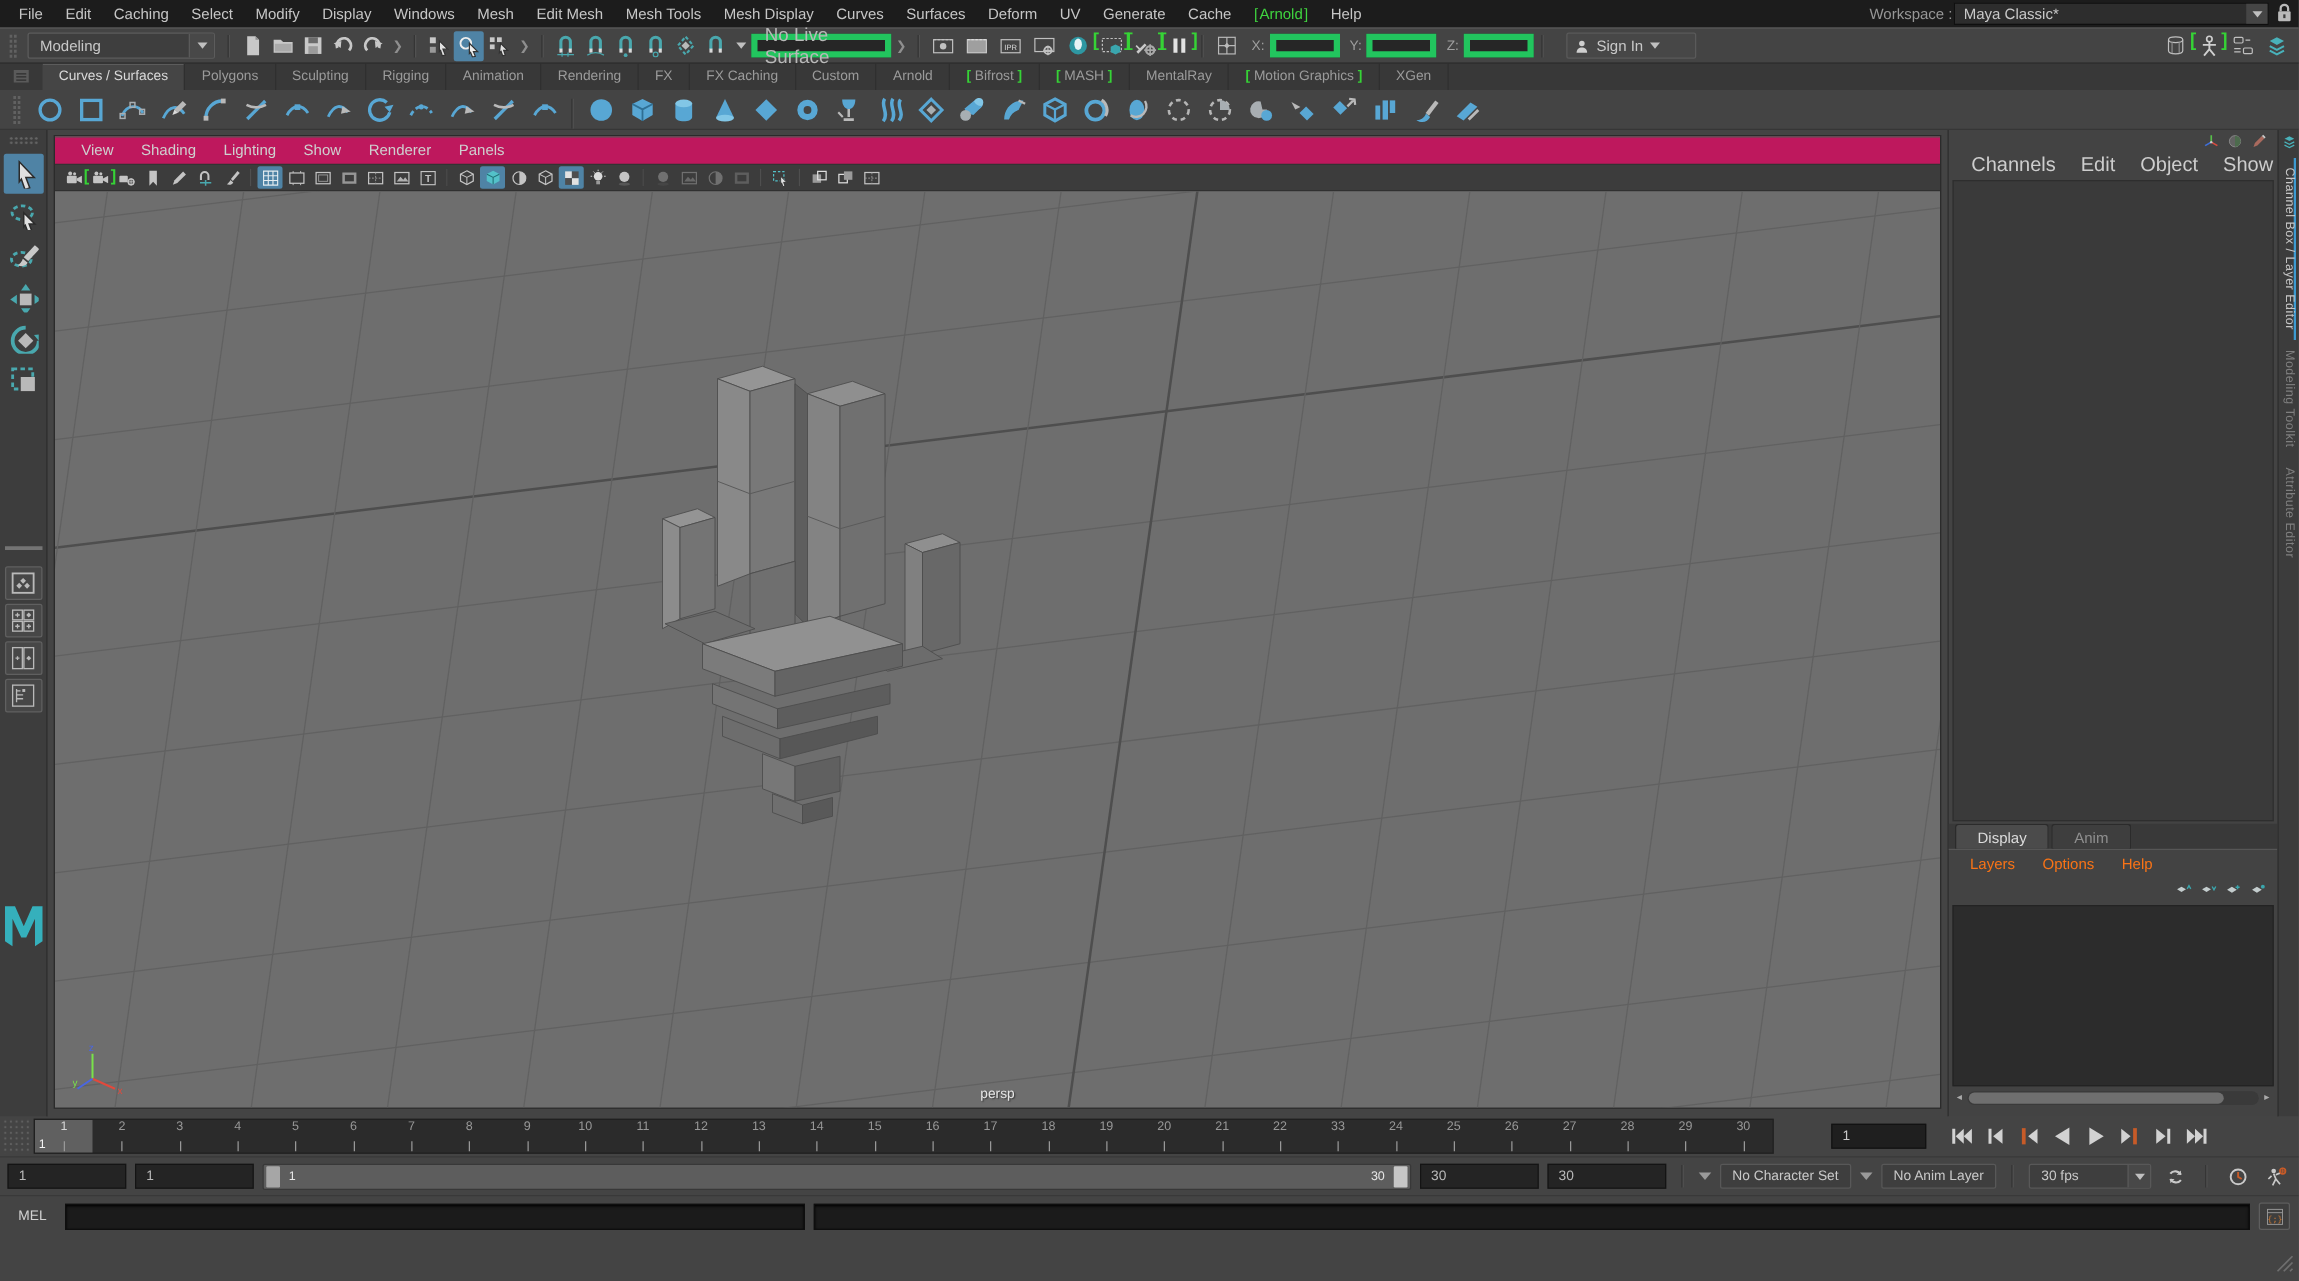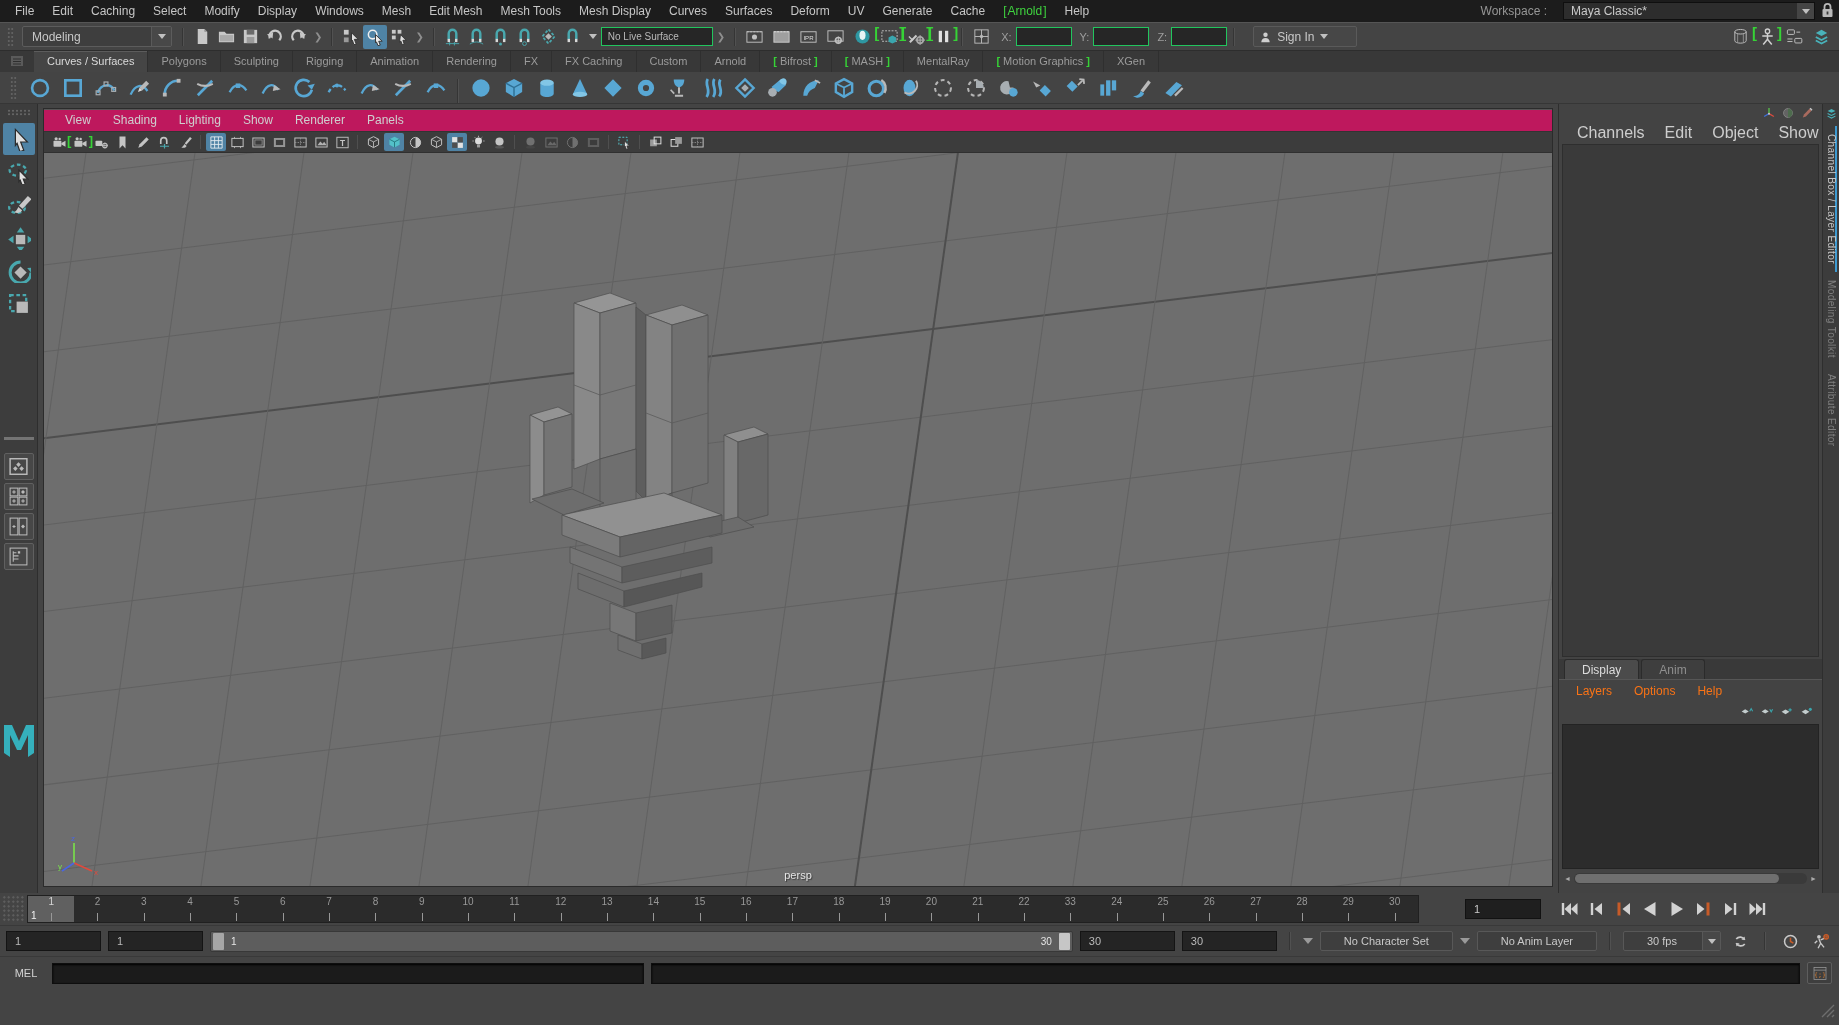--- a/index.html
+++ b/index.html
@@ -5,37 +5,37 @@
 *{box-sizing:border-box;margin:0;padding:0}
 body{width:1839px;height:1025px;background:#444;font-family:"Liberation Sans",sans-serif;overflow:hidden;color:#c8c8c8;font-size:12px;-webkit-user-select:none;user-select:none}
 .flex{display:flex;align-items:flex-end}
 
 #menubar{height:22px;background:#1c1c1c;display:flex;align-items:center;padding-left:6px}
 .menu-item{padding:0 9px;line-height:22px;color:#c6c6c6;white-space:nowrap}
 .menu-item.grn{color:#3fd43f}
 .menu-item.grn::before{content:"[";color:#3fd43f;margin-right:1px}
 .menu-item.grn::after{content:"]";color:#3fd43f;margin-left:1px}
 #menubar .spacer{flex:1}
-#ws-label{color:#969696;margin-right:16px}
+#ws-label{color:#969696;margin-right:1px}
 #ws-select{width:252px;height:18px;background:#2d2d2d;border:1px solid #0f0f0f;display:flex;align-items:center;padding-left:7px;color:#c9c9c9;margin-right:6px}
 #ws-select .dd-arr{margin-left:auto;width:17px;height:16px;background:#454545;display:flex;align-items:center;justify-content:center}
 .tri-d{width:0;height:0;border:4px solid transparent;border-top:5px solid #c0c0c0;margin-top:4px}
 
 #toolbar{height:28px;background:#444;border-top:1px solid #555;display:flex;align-items:center;padding:0 4px;gap:1px}
 .grip{width:7px;height:20px;background-image:radial-gradient(#616161 1px,transparent 1.2px);background-size:3.5px 4px;margin:0 3px}
 .vsep{width:2px;height:18px;border-left:1px solid #353535;border-right:1px solid #515151;margin:0 5px}
 .expander{color:#8f8f8f;font-size:10px;margin:0 3px}
 .tbi{width:24px;height:24px;display:flex;align-items:center;justify-content:center;border-radius:2px;position:relative;flex:none}
 .tbi svg{width:19px;height:19px}
 .tbi.on{background:#4f83a5}
 .grn-br::before{content:"[";position:absolute;left:-3px;top:-1px;color:#36d336;font-weight:bold;font-size:15px}
 .grn-br::after{content:"]";position:absolute;right:-3px;top:-1px;color:#36d336;font-weight:bold;font-size:15px}
 .mode-select{width:150px;height:21px;background:#3e3e3e;border:1px solid #5c5c5c;border-radius:2px;display:flex;align-items:center;padding-left:9px;margin:0 4px}
 .mode-select .dd-box{margin-left:auto;width:20px;height:19px;background:#484848;border-left:1px solid #5a5a5a;display:flex;align-items:center;justify-content:center}
-.txt-field{height:19px;background:#262626;border:1px solid #22c55e;color:#b9b9b9;display:flex;align-items:center;padding:0 6px;font-size:10px}
+.txt-field{height:19px;background:#262626;border:5px solid #22c55e;color:#b9b9b9;display:flex;align-items:center;padding:0 6px;font-size:15px}
 #live-surface{width:112px}
 .coord{width:56px}
 .coord-label{color:#9f9f9f;margin:0 3px 0 7px;font-size:11px}
 #signin{height:21px;background:#474747;border:1px solid #5a5a5a;border-radius:2px;display:flex;align-items:center;padding:0 2px 0 5px;gap:5px;margin-left:12px;width:104px}
 #dock-icons{margin-left:auto;display:flex;gap:3px;padding-right:2px}
 
 #shelftabs{height:22px;background:#383838;display:flex;align-items:flex-end;padding-left:4px;border-top:1px solid #2d2d2d}
 #shelf-menu-btn{width:22px;height:18px;margin:0 6px 2px 2px;display:flex;align-items:center;justify-content:center}
 .stab{padding:0 13px;height:21px;line-height:21px;font-size:11px;color:#9b9b9b;border-right:1px solid #2f2f2f;white-space:nowrap;position:relative}
 .stab.active{background:#454545;color:#dadada;box-shadow:inset 0 1px 0 #5c5c5c}
@@ -111,21 +111,21 @@
 .pb svg{width:20px;height:20px}
 
 #rangebar{height:31px;display:flex;align-items:center;background:#444;padding:0 6px;gap:7px;border-top:1px solid #393939}
 .rb-field{width:95px;height:20px;background:#242424;border:1px solid #141414;color:#b9b9b9;font-size:11px;display:flex;align-items:center;padding-left:8px}
 #rslider{flex:1;height:21px;background:#5d5d5d;border:1px solid #383838;border-radius:2px;display:flex;align-items:center}
 .rs-h{width:11px;height:17px;background:#a6a6a6;border-radius:1px;margin:0 2px}
 .rs-hr{background:#c6c6c6}
 .rs-lab{font-size:10px;color:#e6e6e6;margin:0 5px}
 .rs-spacer{flex:1}
 .tri-o{width:0;height:0;border:5px solid transparent;border-top:6px solid #9a9a9a;margin-top:5px}
-.combo{height:20px;background:#3e3e3e;border:1px solid #585858;border-radius:2px;display:flex;align-items:center;padding:0 23px;font-size:11px;color:#c9c9c9;white-space:nowrap}
+.combo{height:20px;background:#3e3e3e;border:1px solid #585858;border-radius:2px;display:flex;align-items:center;padding:0 9px;font-size:11px;color:#c9c9c9;white-space:nowrap}
 #fps-combo{width:98px;padding-right:0}
 #fps-combo .dd-box{margin-left:auto;width:18px;height:18px;display:flex;align-items:center;justify-content:center;background:#484848;border-left:1px solid #585858}
 .rb-ic{width:24px;height:22px;display:flex;align-items:center;justify-content:center}
 .rb-ic svg{width:17px;height:17px}
 
 #melbar{height:33px;display:flex;align-items:center;background:#444;padding:0 7px;gap:7px;border-top:1px solid #393939}
 #mel-label{width:38px;text-align:center;font-size:11px;color:#d2d2d2}
 .mel-field{height:21px;background:#1b1b1b;border:1px solid #0e0e0e;box-shadow:inset 0 1px 2px #000}
 #mel-input{width:592px}
 #mel-output{flex:1}

